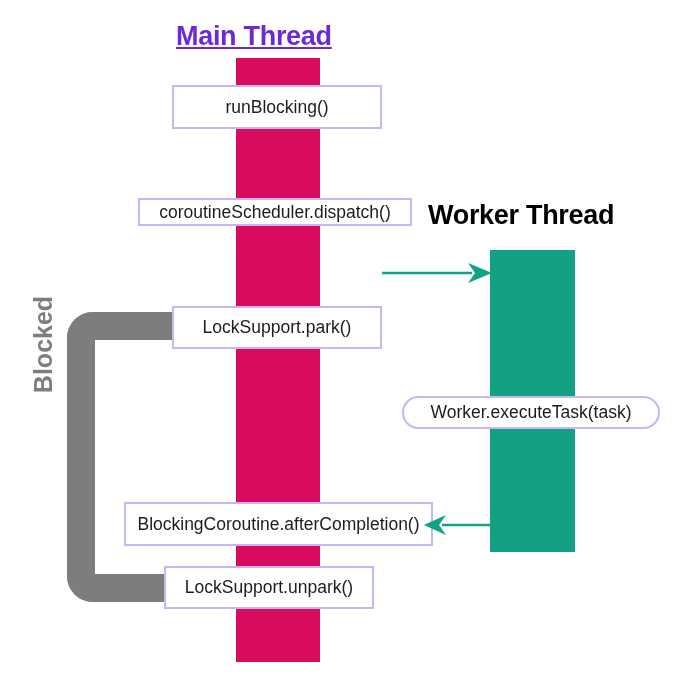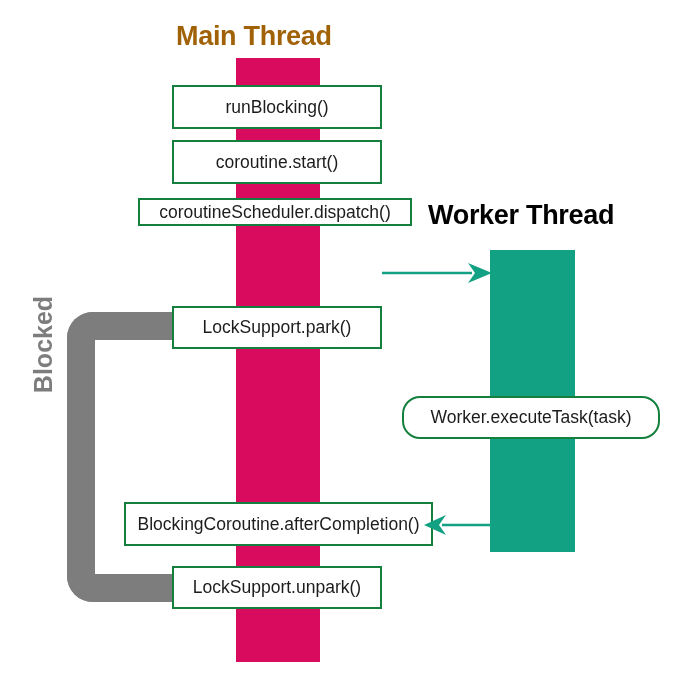--- a/index.html
+++ b/index.html
@@ -39,50 +39,51 @@
   .thread-title {
     position: absolute;
     font-weight: bold;
     font-size: 27px;
     letter-spacing: -0.3px;
     white-space: nowrap;
   }
   #main-thread-title {
     left: 176px;
     top: 21px;
-    color: #a16207;
+    color: #6d28d9;
+    text-decoration: underline;
   }
   #worker-thread-title {
     left: 428px;
     top: 200px;
     color: #000000;
   }
 
   
   .call-box {
     position: absolute;
     box-sizing: border-box;
     background: #ffffff;
-    border: 2px solid #15803d;
+    border: 2px solid #c4b5fd;
     display: flex;
     align-items: center;
     justify-content: center;
     color: #1c1c1c;
     font-size: 17.5px;
     white-space: nowrap;
   }
 
   #box-runblocking        { left: 172px; top:  85px; width: 210px; height: 44px; }
   #box-coroutine-start    { left: 172px; top: 140px; width: 210px; height: 44px; }
   #box-scheduler-dispatch { left: 138px; top: 198px; width: 274px; height: 28px; }
   #box-worker-start       { left: 172px; top: 252px; width: 210px; height: 43px; }
   #box-locksupport-park   { left: 172px; top: 306px; width: 210px; height: 43px; }
   #box-blockingcoroutine  { left: 124px; top: 502px; width: 309px; height: 44px; }
-  #box-locksupport-unpark { left: 172px; top: 566px; width: 210px; height: 43px; }
-  #box-worker-executetask { left: 402px; top: 396px; width: 258px; height: 43px; border-radius: 18px; }
+  #box-locksupport-unpark { left: 164px; top: 566px; width: 210px; height: 43px; }
+  #box-worker-executetask { left: 402px; top: 396px; width: 258px; height: 33px; border-radius: 18px; }
 
   
   #blocked-bracket {
     position: absolute;
     left: 67px;
     top: 312px;
     width: 118px;
     height: 290px;
     box-sizing: border-box;
     border: 28px solid #7d7d7d;
@@ -121,21 +122,20 @@
   <div class="lifeline" id="worker-thread-lifeline"></div>
 
   <div class="thread-title" id="main-thread-title">Main Thread</div>
   <div class="thread-title" id="worker-thread-title">Worker Thread</div>
 
   <div id="blocked-bracket"></div>
   <div id="blocked-label">Blocked</div>
 
   <div class="call-box" id="box-runblocking">runBlocking()</div>
 
-  <div class="call-box" id="box-coroutine-start">coroutine.start()</div>
 
   <div class="call-box" id="box-scheduler-dispatch">coroutineScheduler.dispatch()</div>
 
 
   <div class="call-box" id="box-locksupport-park">LockSupport.park()</div>
 
   <div class="call-box" id="box-blockingcoroutine">BlockingCoroutine.afterCompletion()</div>
 
   <div class="call-box" id="box-locksupport-unpark">LockSupport.unpark()</div>
 

